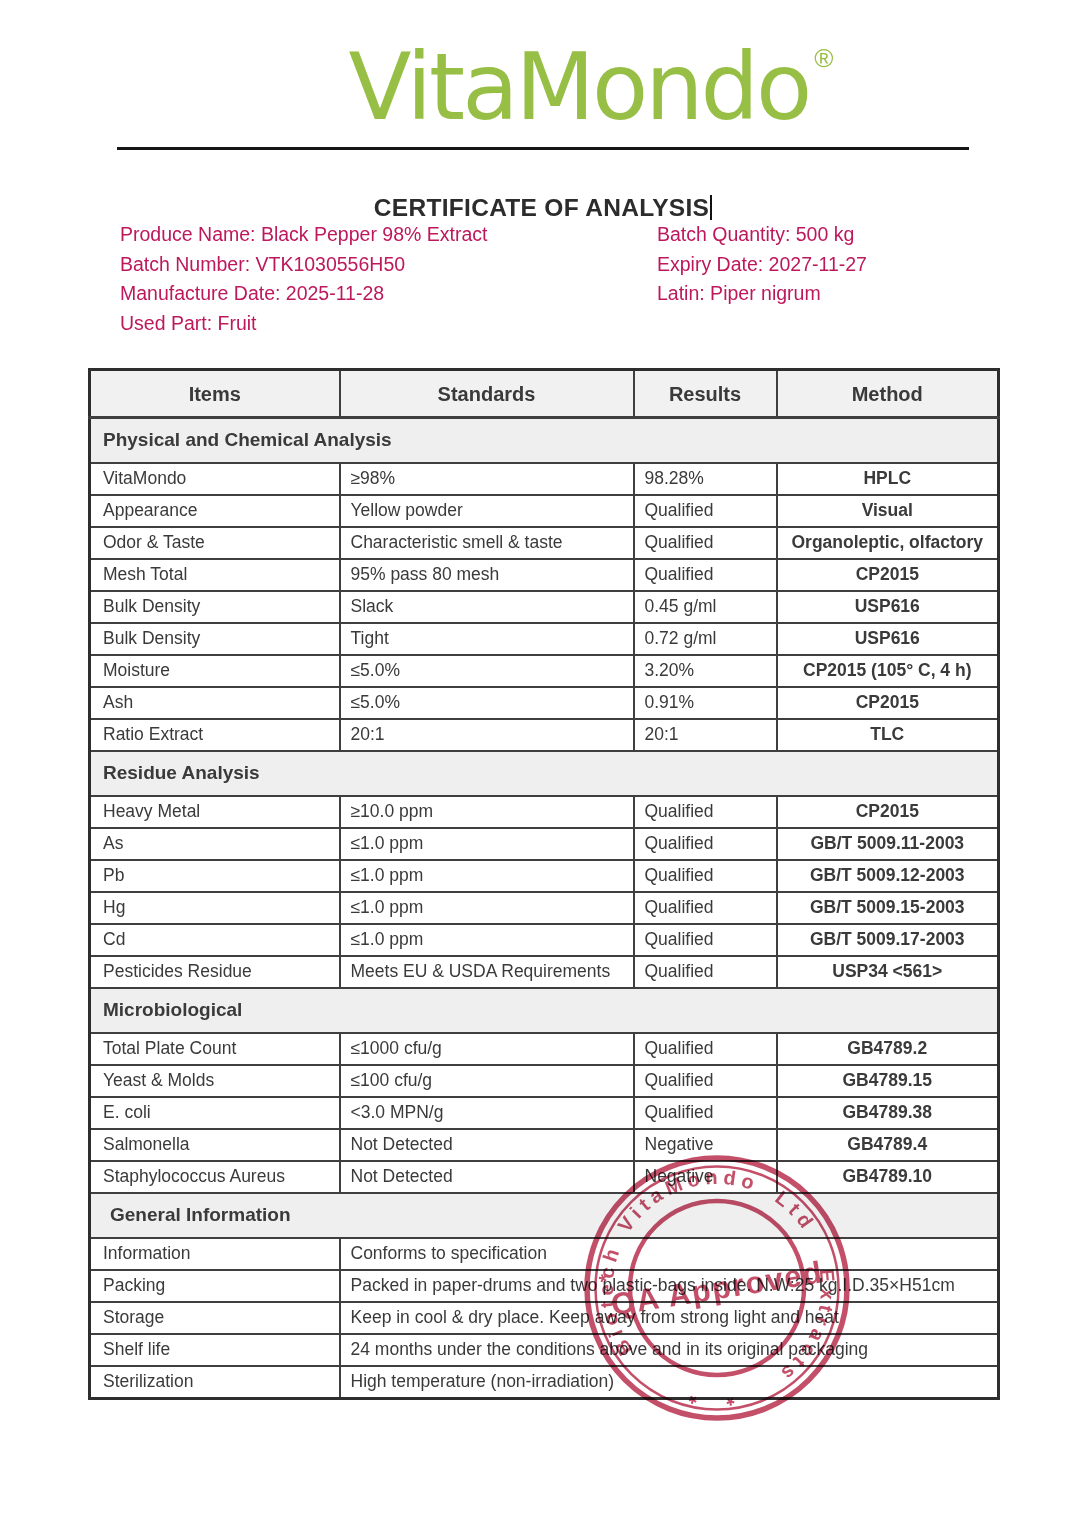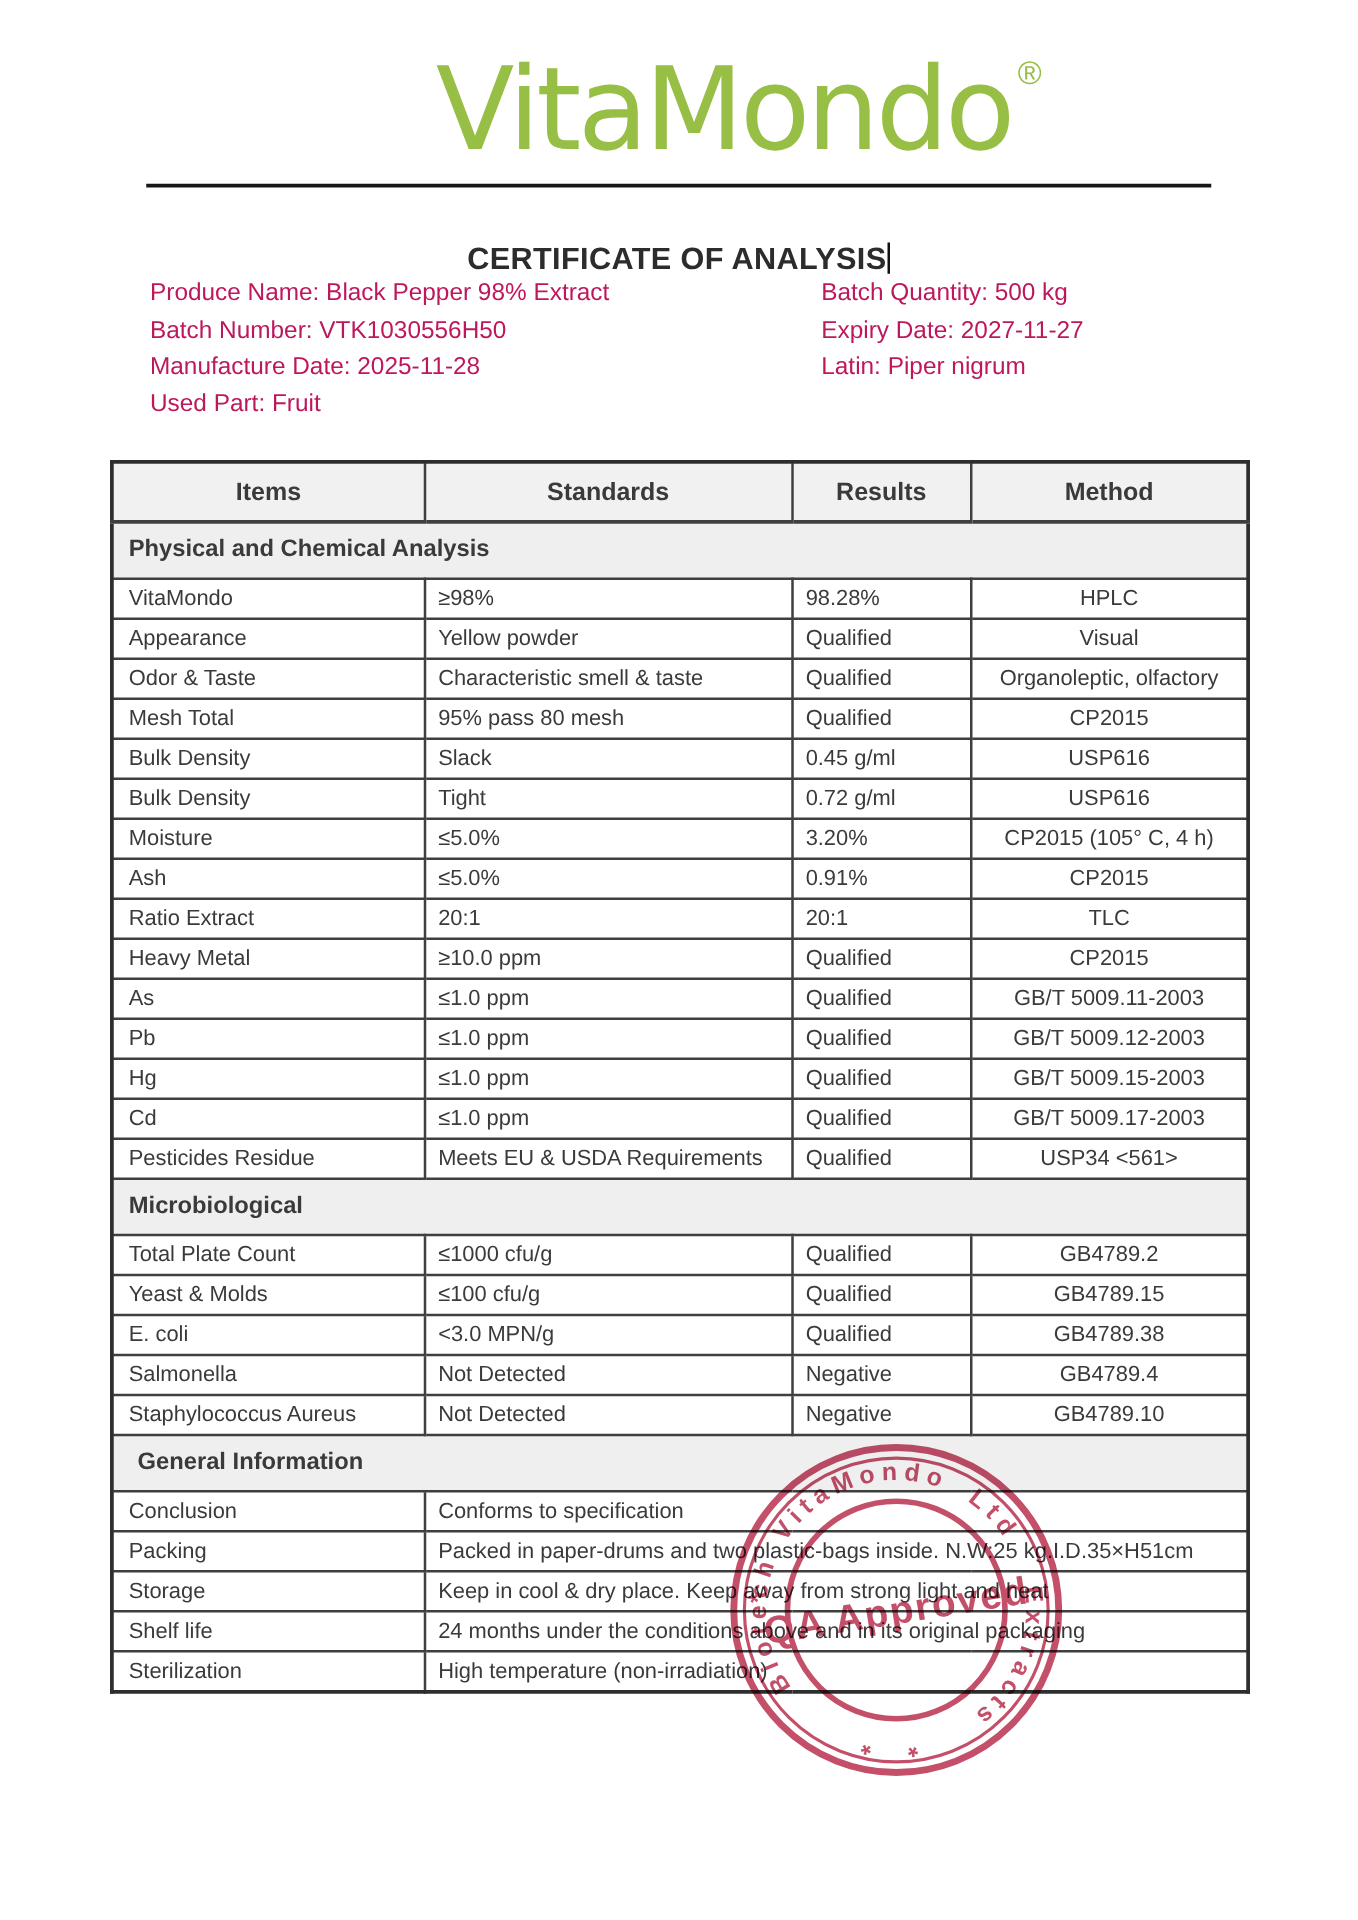--- a/index.html
+++ b/index.html
@@ -50,21 +50,21 @@
     height:45px;background:var(--header-bg);
     font-weight:700;font-size:20px;text-align:center;
     border-bottom:3px solid var(--tbl-border);
   }
   .coa tr.section td{
     height:43px;background:var(--section-bg);
     font-weight:700;font-size:19px;padding-left:12px;
   }
   .coa tr.section td.indent{padding-left:19px;}
   .coa td.c0{padding-left:12px;}
-  .coa td.c3{text-align:center;}
+  .coa td.c3{text-align:center;font-weight:bold;}
   
   .stamp{
     position:absolute;left:576px;top:1147px;width:282px;height:282px;
     mix-blend-mode:multiply;opacity:.87;pointer-events:none;
   }
   .stamp circle{fill:none;stroke:var(--stamp-red);}
   .stamp text{fill:var(--stamp-red);font-family:"Liberation Sans","DejaVu Sans",sans-serif;}
   .arc{font-size:20px;font-weight:700;letter-spacing:5px;word-spacing:9px;}
   .star{font-size:21px;font-weight:700;letter-spacing:0;}
   .center-label{font-size:31px;font-weight:700;letter-spacing:1.5px;}
@@ -162,20 +162,23 @@
           <td class="c1">≤5.0%</td>
           <td class="c2">0.91%</td>
           <td class="c3">CP2015</td>
         </tr>
         <tr>
           <td class="c0">Ratio Extract</td>
           <td class="c1">20:1</td>
           <td class="c2">20:1</td>
           <td class="c3">TLC</td>
         </tr>
+        <tr class="section">
+          <td colspan="4">Residue Analysis</td>
+        </tr>
         <tr>
           <td class="c0">Heavy Metal</td>
           <td class="c1">≥10.0 ppm</td>
           <td class="c2">Qualified</td>
           <td class="c3">CP2015</td>
         </tr>
         <tr>
           <td class="c0">As</td>
           <td class="c1">≤1.0 ppm</td>
           <td class="c2">Qualified</td>
@@ -235,21 +238,21 @@
         <tr>
           <td class="c0">Staphylococcus Aureus</td>
           <td class="c1">Not Detected</td>
           <td class="c2">Negative</td>
           <td class="c3">GB4789.10</td>
         </tr>
         <tr class="section">
           <td colspan="4" class="indent">General Information</td>
         </tr>
         <tr>
-          <td class="c0">Conclusion</td>
+          <td class="c0">Information</td>
           <td class="cwide" colspan="3">Conforms to specification</td>
         </tr>
         <tr>
           <td class="c0">Packing</td>
           <td class="cwide" colspan="3">Packed in paper-drums and two plastic-bags inside. N.W:25 kg.I.D.35×H51cm</td>
         </tr>
         <tr>
           <td class="c0">Storage</td>
           <td class="cwide" colspan="3">Keep in cool &amp; dry place. Keep away from strong light and heat</td>
         </tr>

